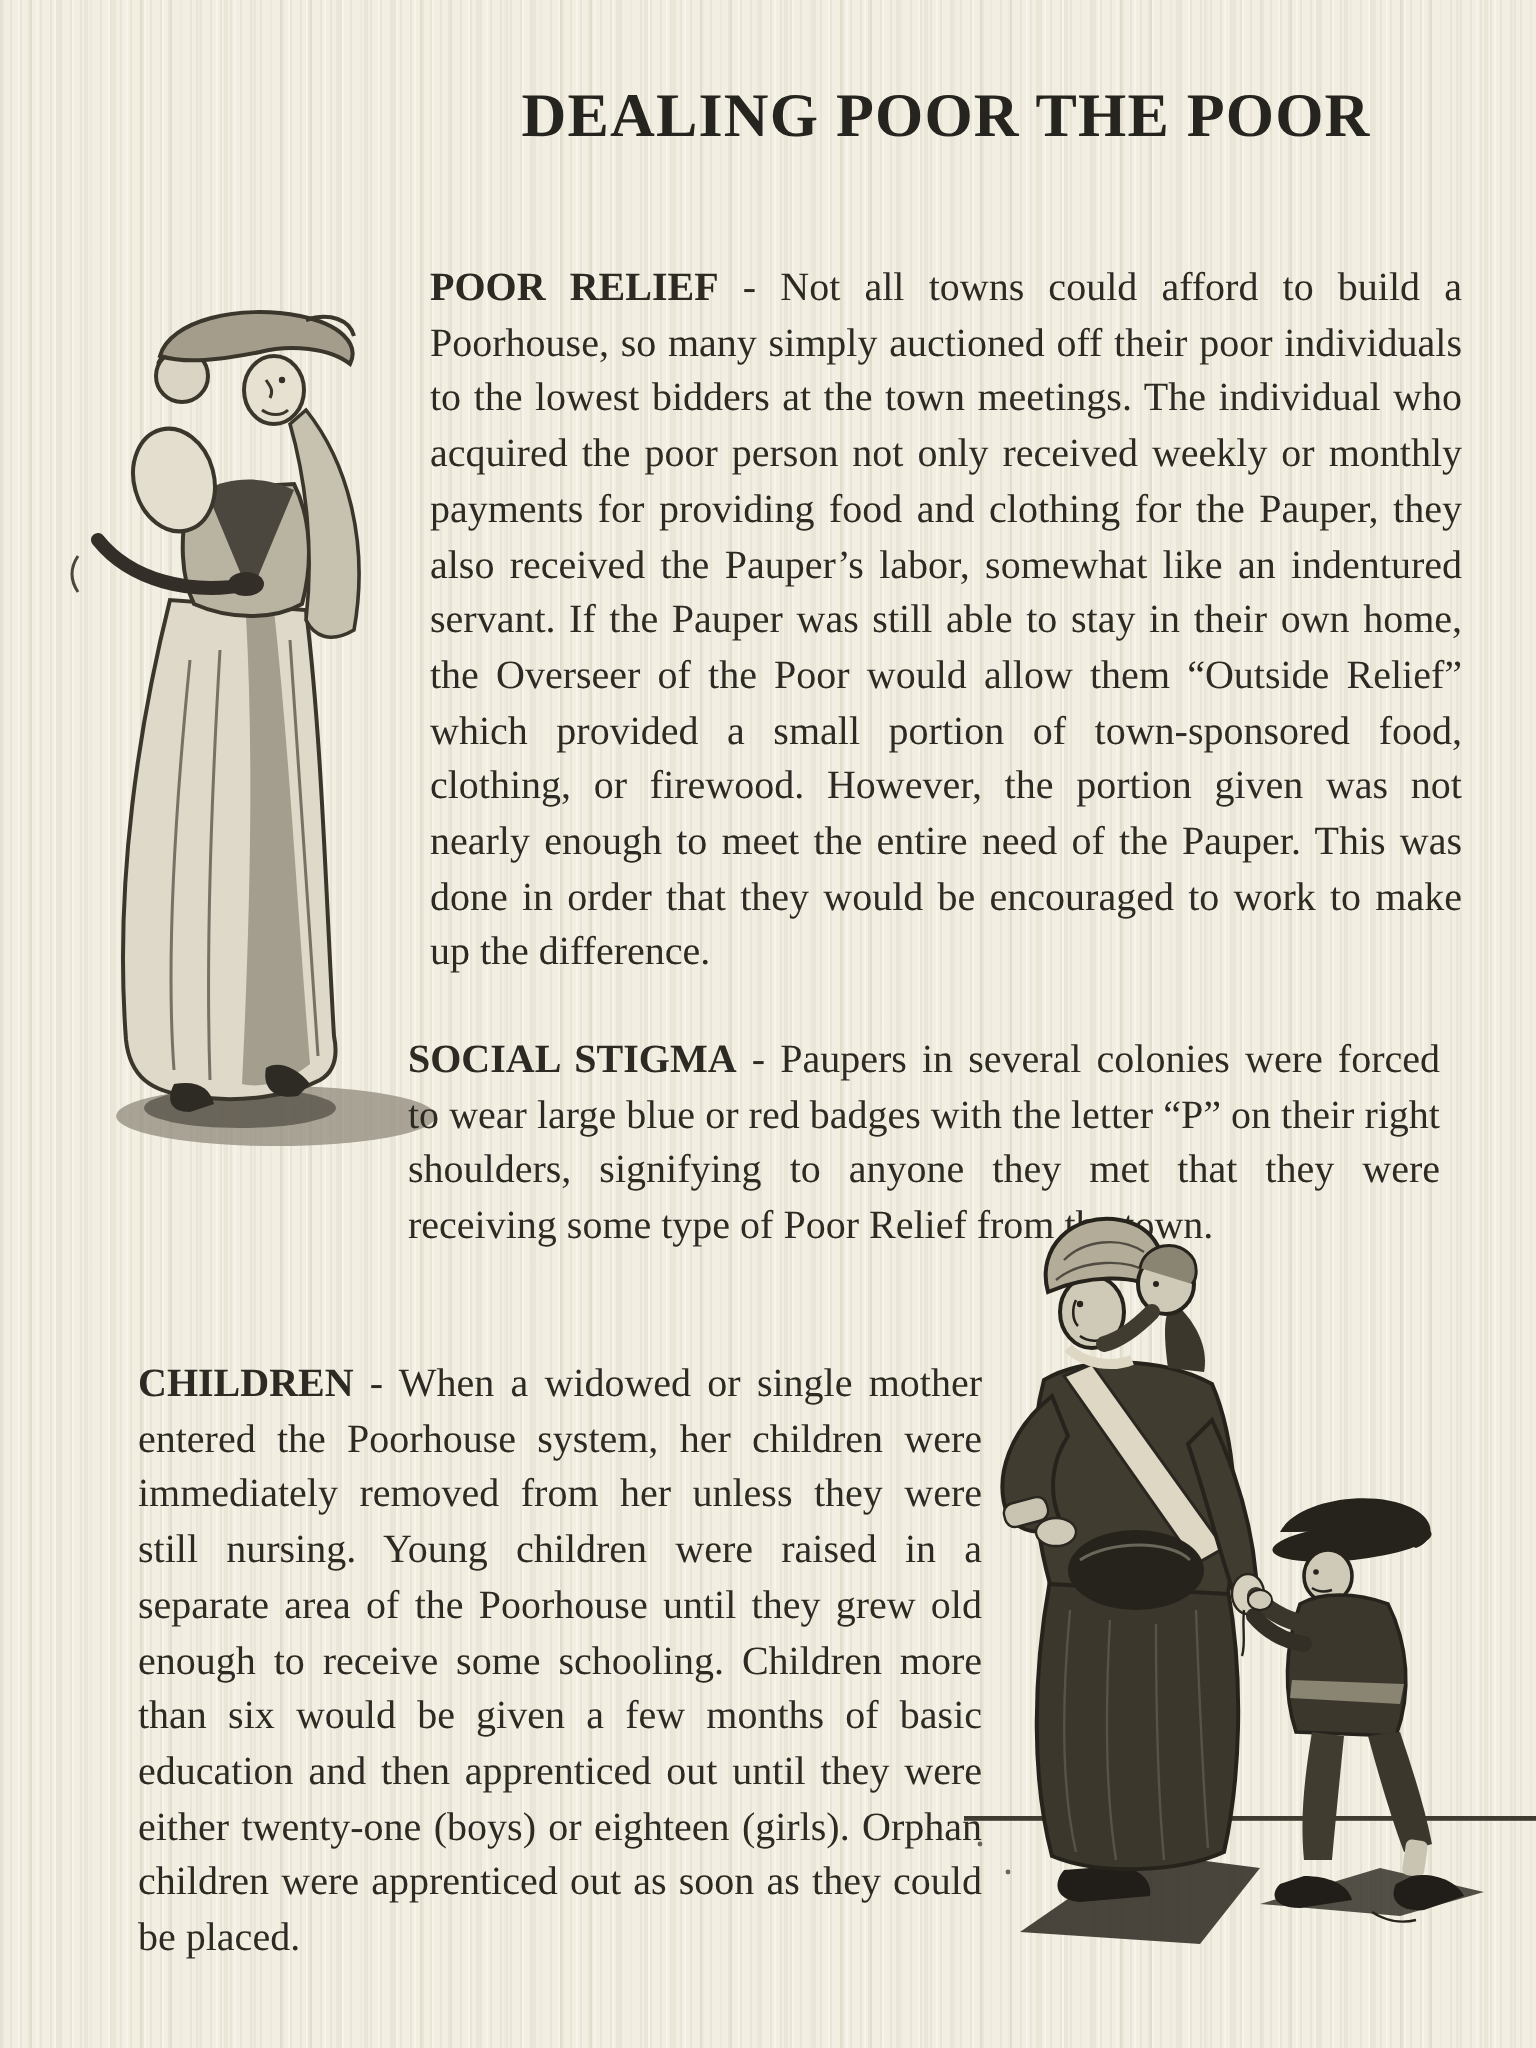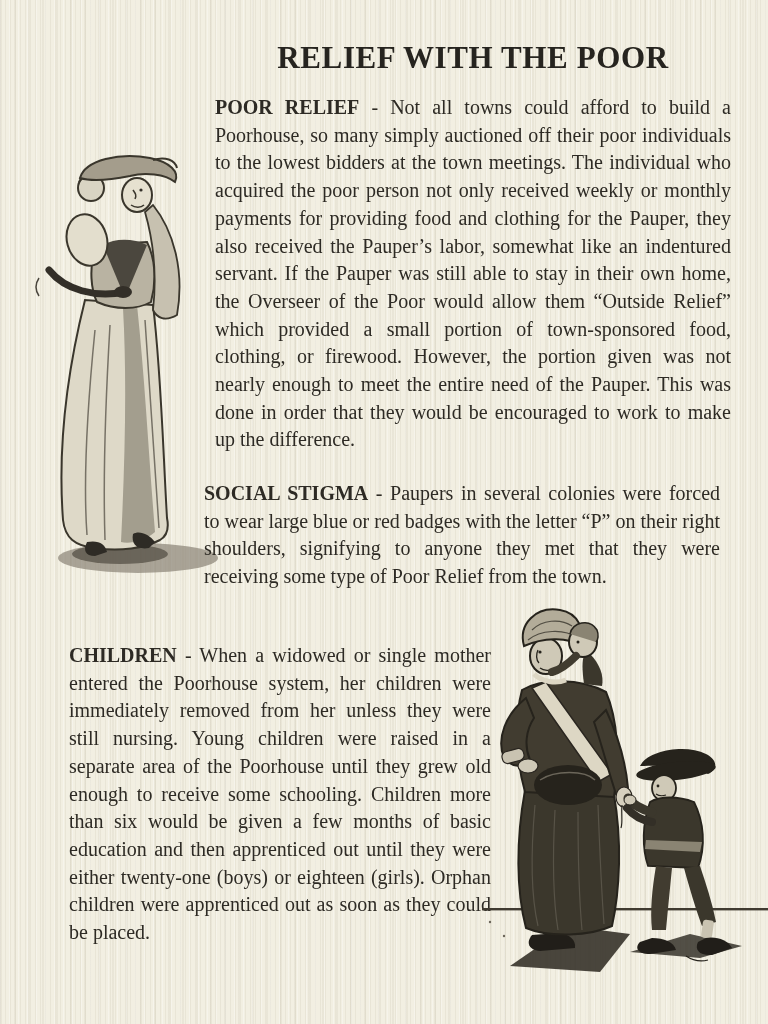--- a/index.html
+++ b/index.html
@@ -12,36 +12,36 @@
       repeating-linear-gradient(90deg, rgba(120,108,78,0.07) 0 2px, rgba(0,0,0,0) 2px 14px),
       repeating-linear-gradient(90deg, rgba(255,255,255,0.30) 0 1px, rgba(0,0,0,0) 1px 9px);
   }
   .title {
     position:absolute; left:215px; top:40px; width:516px;
     text-align:center; font-size:31px; font-weight:bold;
     letter-spacing:0.6px; color:#26241f; white-space:nowrap;
   }
   .para {
     position:absolute; text-align:justify; font-size:20px;
-    line-height:27.7px; color:#2d2a24;
+    line-height:27.7px; color:#2d2a24;margin-top:37px;
   }
   .sec-head { font-weight:bold; }
   .para-1 { left:215px; top:94px;  width:516px; }
   .para-2 { left:204px; top:480px; width:516px; }
   .para-3 { left:69px;  top:642px; width:422px; }
   .illus { position:absolute; }
   .illus-left  { left:25px;  top:150px; width:195px; height:455px; }
   .illus-right { left:480px; top:590px; width:288px; height:395px; }
 </style>
 </head>
 <body>
 
 <div class="page">
 
-  <h1 class="title">RELIEF WITH THE POOR</h1>
+  <h1 class="title">DEALING POOR THE POOR</h1>
 
   <svg class="illus illus-left" viewBox="0 0 195 455" xmlns="http://www.w3.org/2000/svg">
 
     <ellipse cx="113" cy="408" rx="80" ry="15" fill="#8a8376" opacity="0.7"></ellipse>
     <ellipse cx="95" cy="404" rx="48" ry="10" fill="#555045" opacity="0.75"></ellipse>
 
     <path d="M 60 150 C 45 210 32 290 38 370 C 40 388 50 396 70 398 C 95 402 120 398 135 390 C 142 386 144 378 142 368 C 138 300 136 220 128 155 Z" fill="#ded9c8" stroke="#3a362c" stroke-width="2"></path>
     <path d="M 112 155 C 120 230 124 310 130 382 C 118 392 104 394 96 392 C 100 310 102 230 98 158 Z" fill="#8f897b" opacity="0.75"></path>
     <path d="M 70 180 C 62 260 58 330 62 385 M 85 175 C 80 260 78 330 80 390 M 120 170 C 126 250 130 320 134 378" stroke="#5d584d" stroke-width="1.5" fill="none" opacity="0.8"></path>
 

